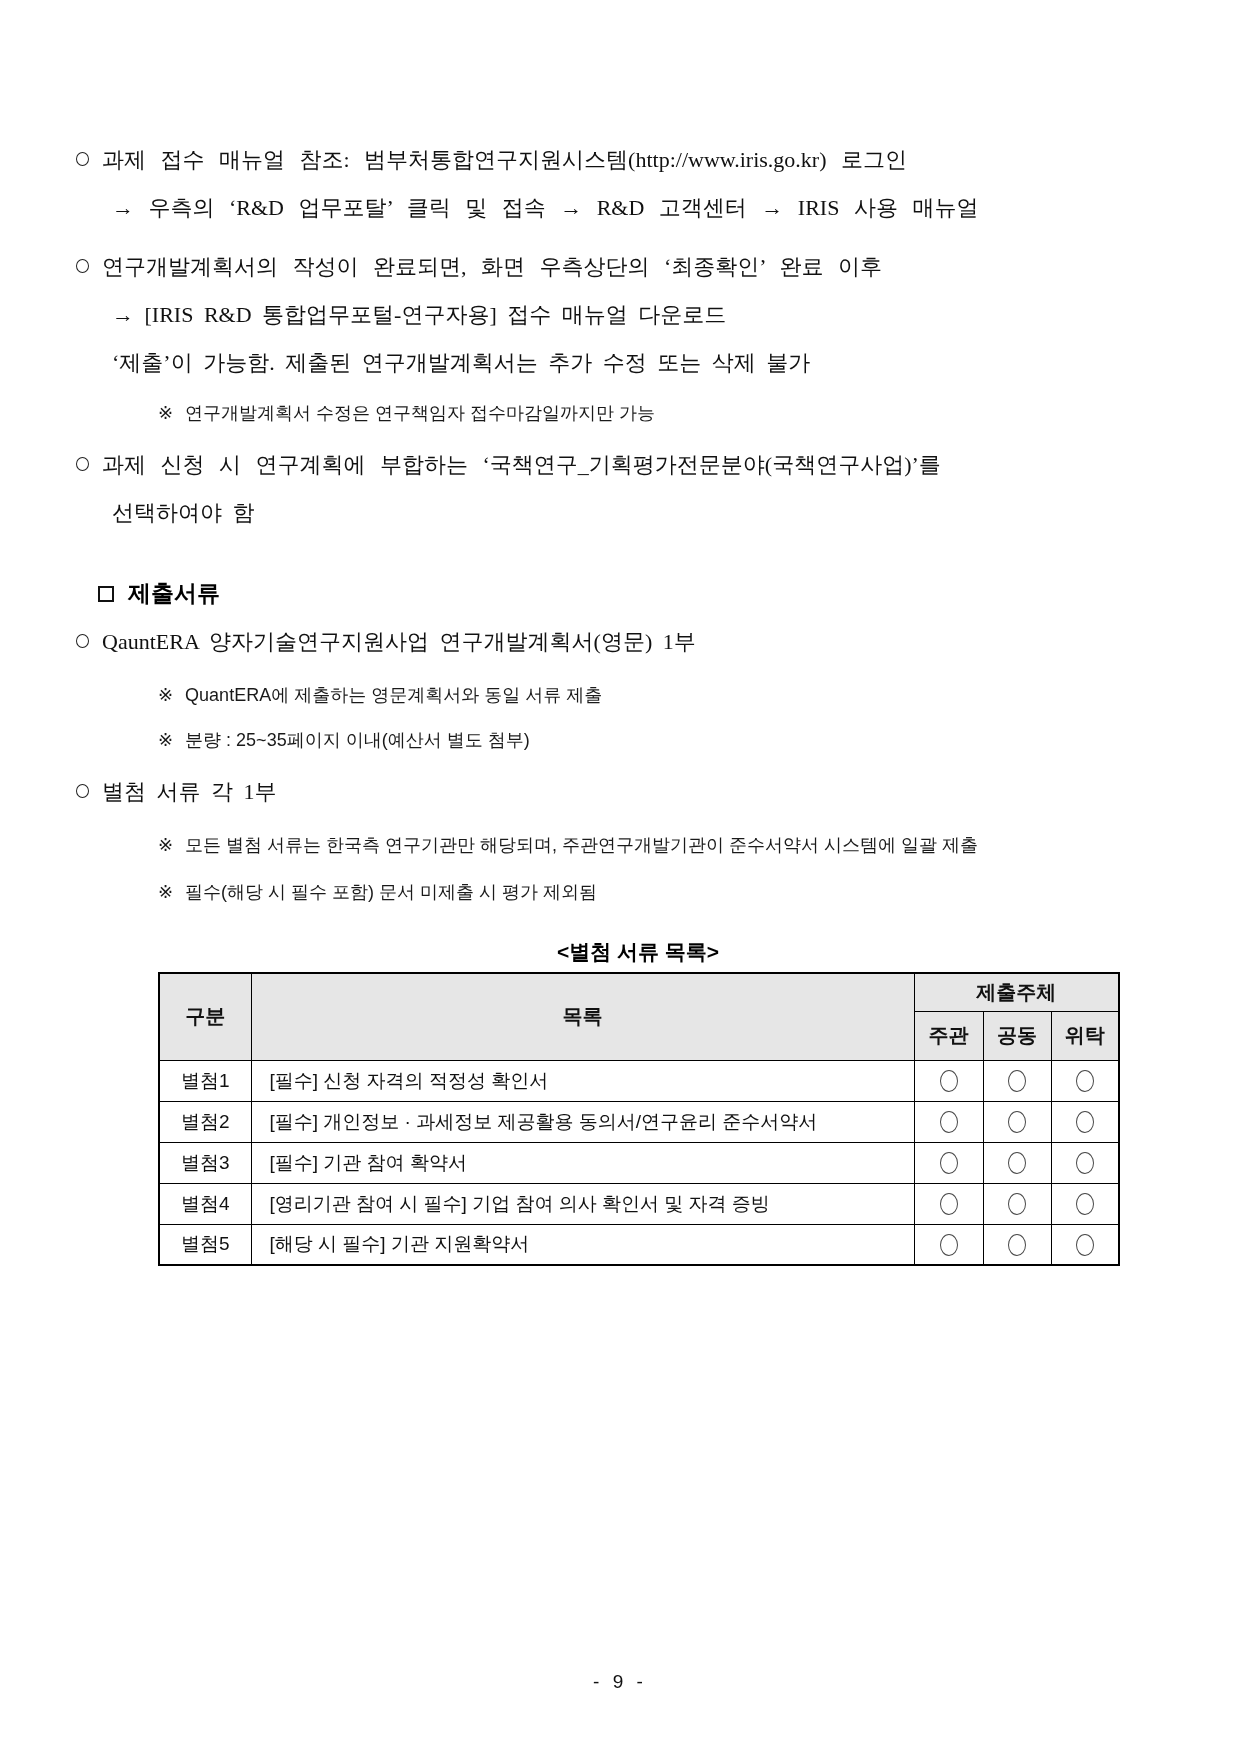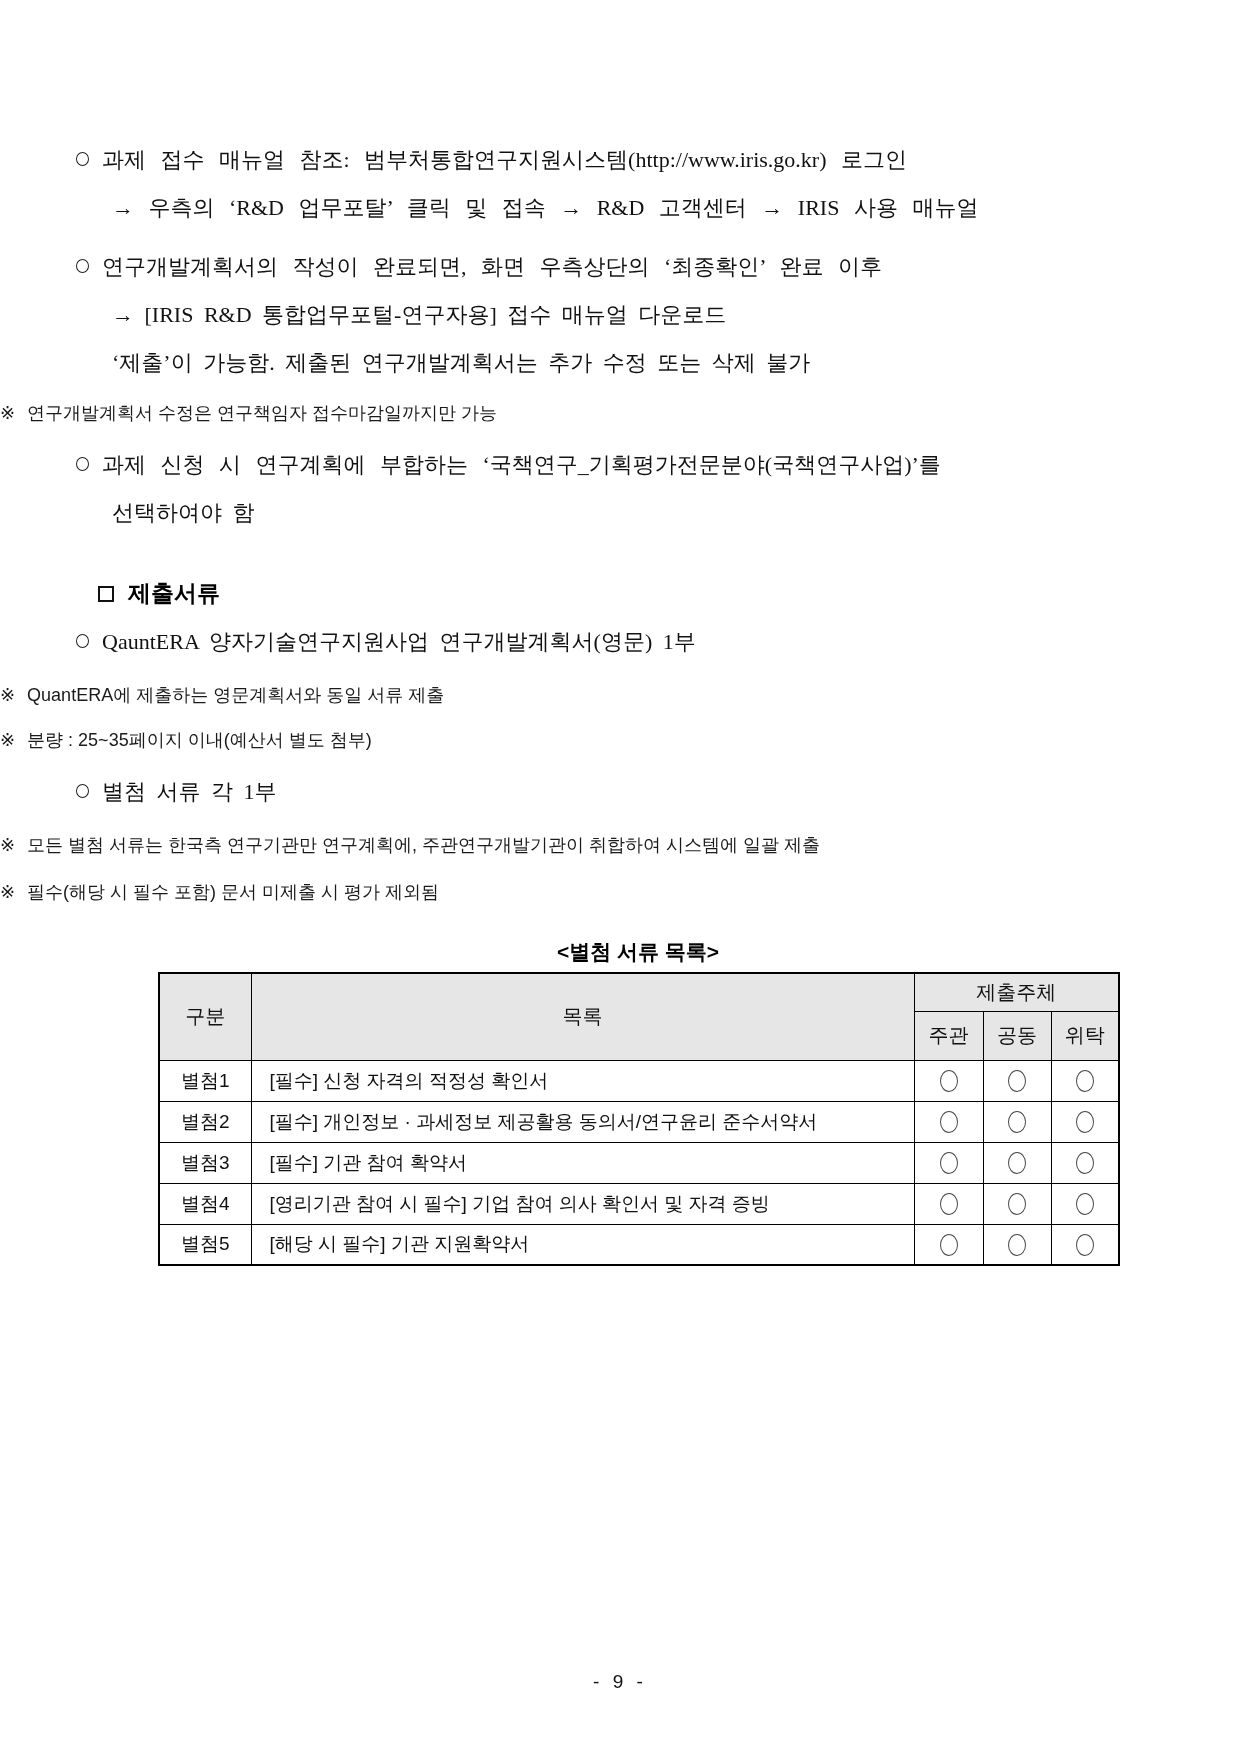--- a/index.html
+++ b/index.html
@@ -34,20 +34,21 @@
     border: 1.5px solid #222;
     border-radius: 50%;
     margin-right: 13px;
     vertical-align: 1px;
   }
 
   .note-line {
     font-family: "Liberation Sans", "DejaVu Sans", sans-serif;
     font-size: 18px;
     line-height: 40px;
+    padding-left: 158px;
     white-space: nowrap;
     color: #1a1a1a;
   }
   .note-line .note-mark { margin-right: 12px; letter-spacing: 0; }
 
   .section-heading {
     font-family: "Liberation Sans", "DejaVu Sans", sans-serif;
     font-size: 23px;
     font-weight: 700;
     line-height: 48px;
@@ -95,21 +96,21 @@
     font-size: 19px;
     color: #111;
   }
   table.attach th, table.attach td {
     border: 1px solid #000;
     vertical-align: middle;
   }
   table.attach { border: 2px solid #000; }
   table.attach thead th {
     background: #e6e6e6;
-    font-weight: 400;
+    font-weight: 700;
     font-size: 20px;
     text-align: center;
   }
   .hrow1 th { height: 38px; }
   .hrow2 th { height: 49px; }
   table.attach tbody tr { height: 41px; }
   td.cat  { text-align: center; }
   td.item { text-align: left; padding-left: 18px; white-space: nowrap; overflow: hidden; }
   td.mark { text-align: center; }
   .circle-mark {
@@ -151,21 +152,21 @@
     <div class="main-line first ws-wide b3"><span class="bullet-dot"></span><span>과제 신청 시 연구계획에 부합하는 ‘국책연구_기획평가전문분야(국책연구사업)’를</span></div>
     <div class="main-line cont ws-mid"><span>선택하여야 함</span></div>
 
     <div class="section-heading"><span class="section-square"></span><span>제출서류</span></div>
 
     <div class="main-line first ws-mid b4"><span class="bullet-dot"></span><span>QauntERA 양자기술연구지원사업 연구개발계획서(영문) 1부</span></div>
     <div class="note-line n2"><span class="note-mark">※</span><span>QuantERA에 제출하는 영문계획서와 동일 서류 제출</span></div>
     <div class="note-line n3"><span class="note-mark">※</span><span>분량 : 25~35페이지 이내(예산서 별도 첨부)</span></div>
 
     <div class="main-line first ws-mid b5"><span class="bullet-dot"></span><span>별첨 서류 각 1부</span></div>
-    <div class="note-line n4"><span class="note-mark">※</span><span>모든 별첨 서류는 한국측 연구기관만 연구계획에, 주관연구개발기관이 취합하여 시스템에 일괄 제출</span></div>
+    <div class="note-line n4"><span class="note-mark">※</span><span>모든 별첨 서류는 한국측 연구기관만 해당되며, 주관연구개발기관이 준수서약서 시스템에 일괄 제출</span></div>
     <div class="note-line n5"><span class="note-mark">※</span><span>필수(해당 시 필수 포함) 문서 미제출 시 평가 제외됨</span></div>
 
     <div class="table-title">&lt;별첨 서류 목록&gt;</div>
 
     <table class="attach">
       <colgroup>
         <col style="width:92px">
         <col style="width:663px">
         <col style="width:69px">
         <col style="width:68px">

